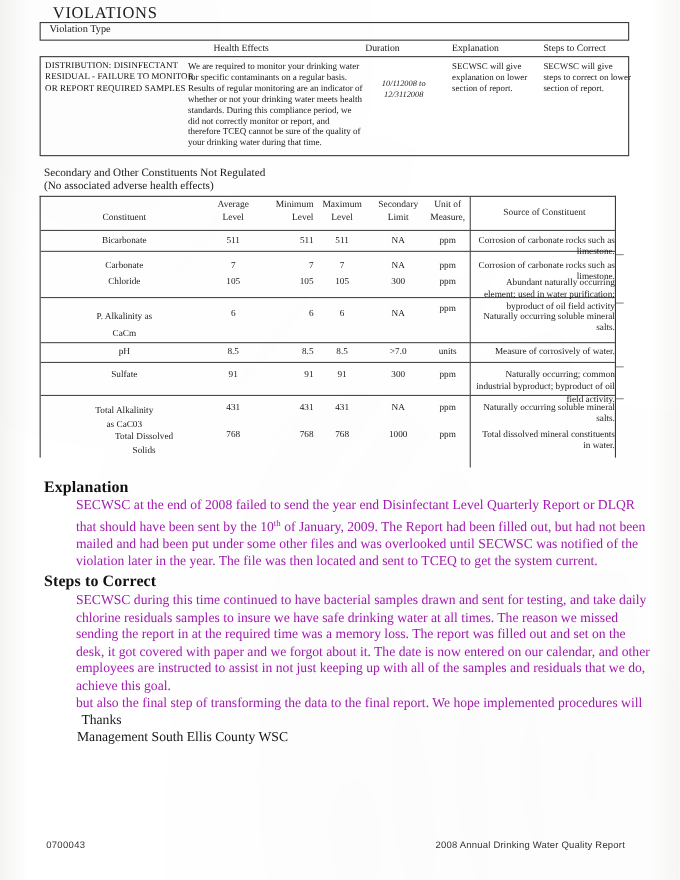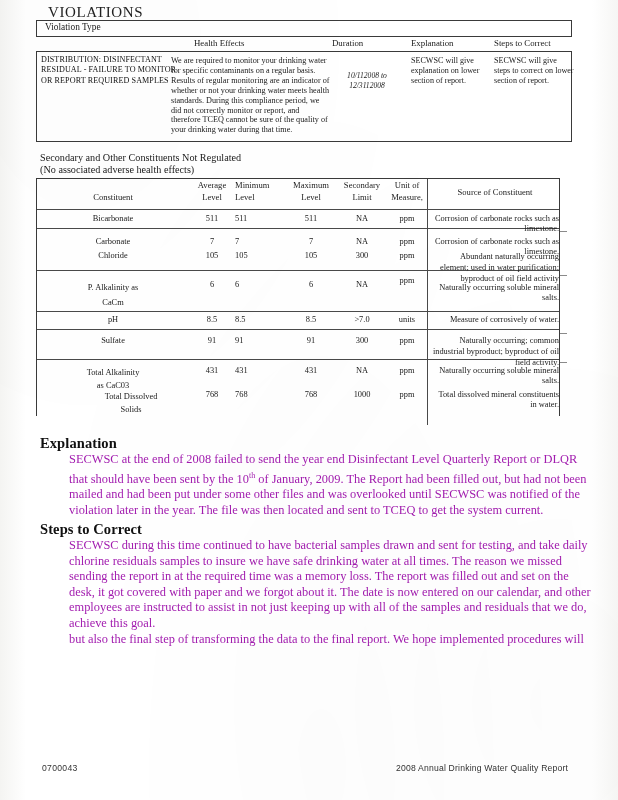--- a/index.html
+++ b/index.html
@@ -191,21 +191,21 @@
   .cell {
     position: absolute;
     font-size: 8.4px;
     line-height: 10.4px;
     color: #1a1a1a;
     white-space: pre-line;
   }
   
   .c-name   { left: 0px;   width: 152px; text-align: center; }
   .c-avg    { left: 152px; width: 46px;  text-align: center; }
-  .c-min    { left: 198px; width: 50px;  text-align: left; }
+  .c-min    { left: 198px; width: 50px;  text-align: right; }
   .c-max    { left: 248px; width: 52px;  text-align: center; }
   .c-sec    { left: 300px; width: 50px;  text-align: center; }
   .c-unit   { left: 350px; width: 40px;  text-align: center; }
   .c-source { left: 394px; width: 128px; text-align: right; }
 
   .c-source.centered { text-align: center; }
 
   
   .hdr-top { position: absolute; top: 1px; }
   .hdr-bot { position: absolute; top: 13px; }
@@ -428,19 +428,23 @@
   <div class="prose" style="left:40px; top:538px;">
     <div>SECWSC during this time continued to have bacterial samples drawn and sent for testing, and take daily</div>
     <div>chlorine residuals samples to insure we have safe drinking water at all times.  The reason we missed</div>
     <div>sending the report in at the required time was a memory loss. The  report was filled out and  set on the</div>
     <div>desk, it got covered with paper and we forgot about it. The date is now entered on our calendar, and other</div>
     <div>employees are instructed to assist in not just keeping up with all of the samples and residuals that we do,</div>
     <div>achieve this goal.</div>
     <div>but also the final step of transforming the data to the final report.  We hope implemented procedures will</div>
   </div>
 
+  <div class="signoff" style="left:40px; top:647px;">
+    <div class="ln1">Thanks</div>
+    <div class="ln2">Management South Ellis County WSC</div>
+  </div>
 
   <div class="footer-left">0700043</div>
   <div class="footer-right">2008 Annual Drinking Water Quality Report</div>
 
 </div>
 
 <div class="scan-noise"></div>
 
 </body></html>

